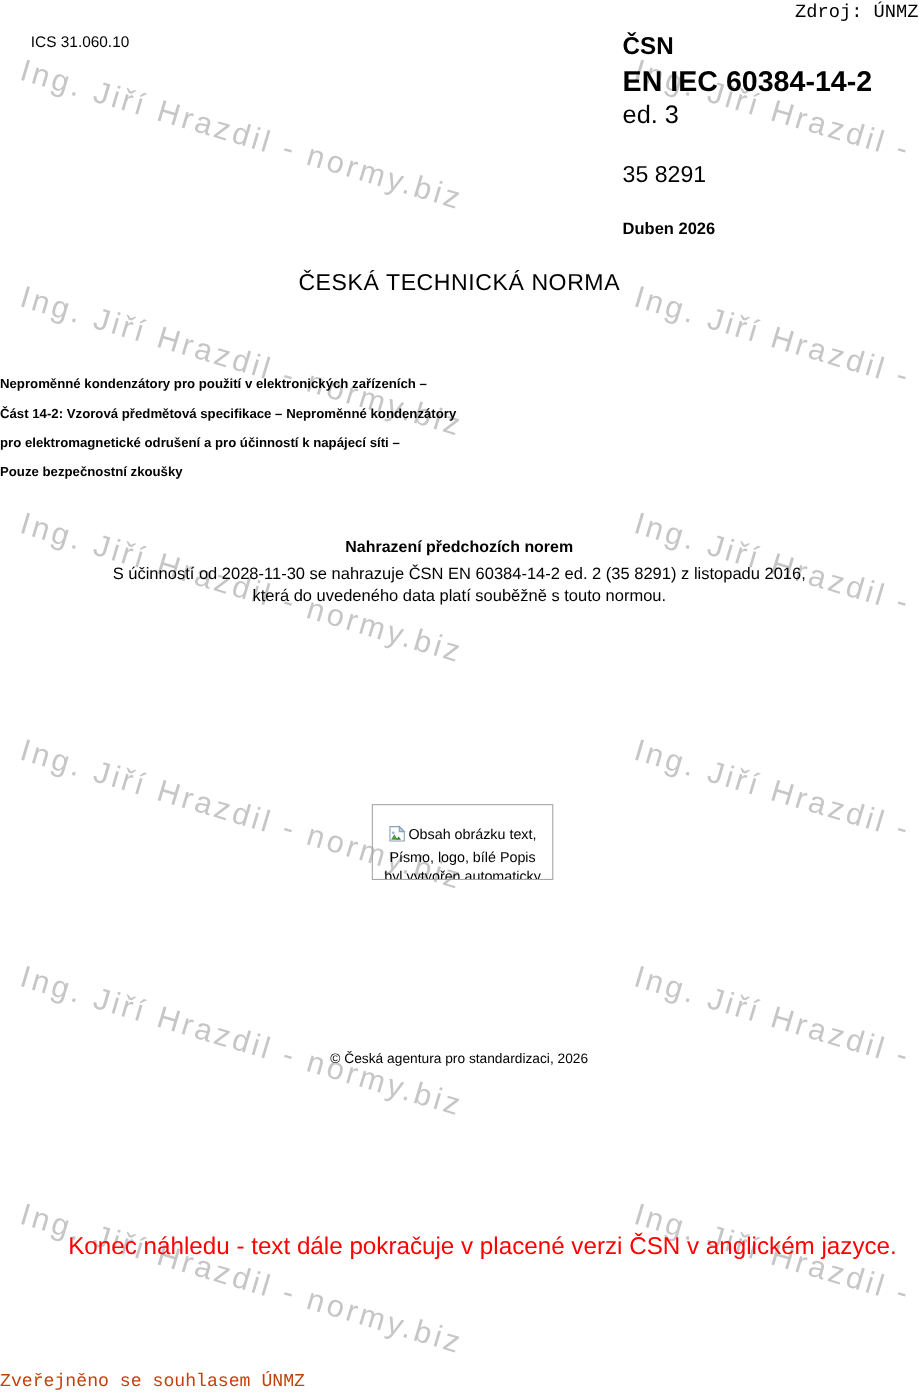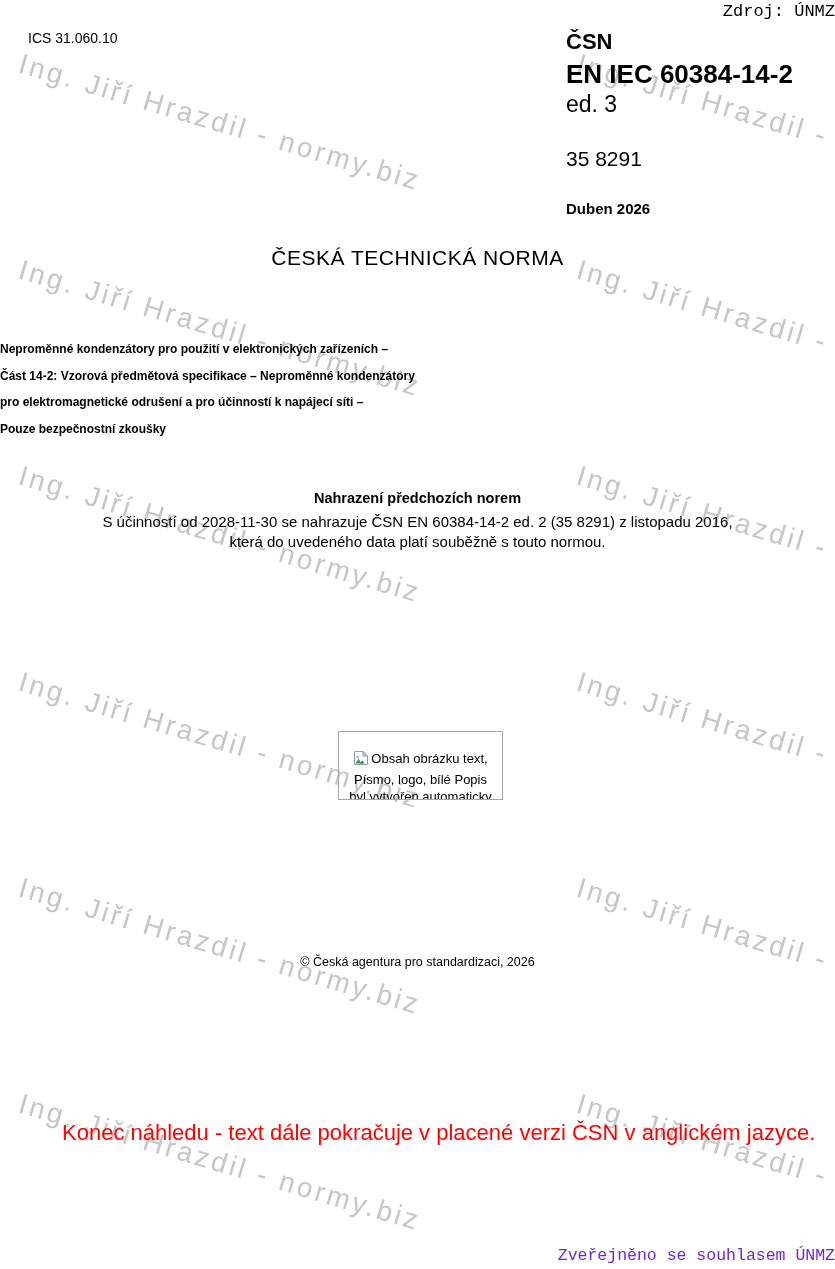--- a/index.html
+++ b/index.html
@@ -111,24 +111,24 @@
   #preview-end-notice {
     left: 39px; top: 1120px;
     font-size: 22px;
     font-weight: normal;
     white-space: nowrap;
     margin-left: 23px;
   }
 
   #published-line {
     top: 1246px; left: 0; width: 100%;
-    text-align: right;
+    text-align: left;
     font-family: "Liberation Mono", monospace;
     font-size: 16.5px;
-    color: #6d28d9;
+    color: #c2410c;
   }
 </style>
 </head>
 <body>
 
 <div id="watermark-layer">
     <div class="watermark" style="left: 24px; top: 48px; color: rgb(198, 198, 198);">Ing. Jiří Hrazdil - normy.biz</div>
     <div class="watermark" style="left: 582px; top: 48px; color: rgb(198, 198, 198);">Ing. Jiří Hrazdil - normy.biz</div>
     <div class="watermark" style="left: 24px; top: 254px; color: rgb(198, 198, 198);">Ing. Jiří Hrazdil - normy.biz</div>
     <div class="watermark" style="left: 582px; top: 254px; color: rgb(198, 198, 198);">Ing. Jiří Hrazdil - normy.biz</div>

